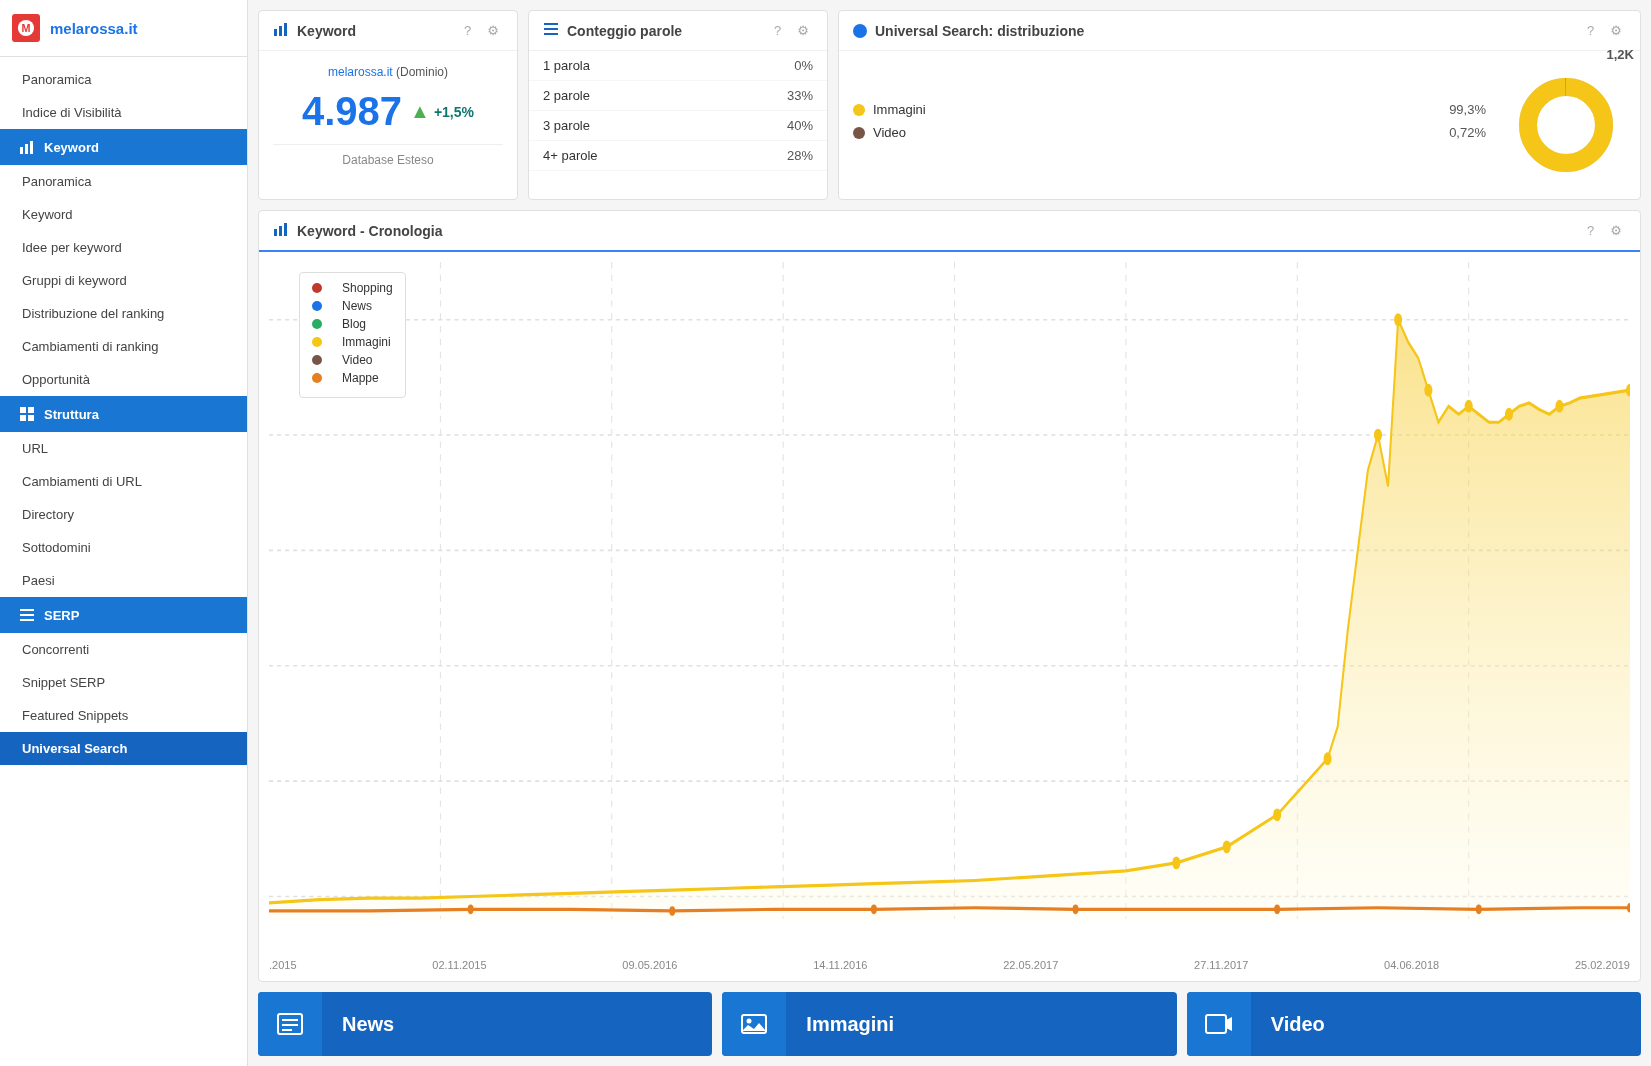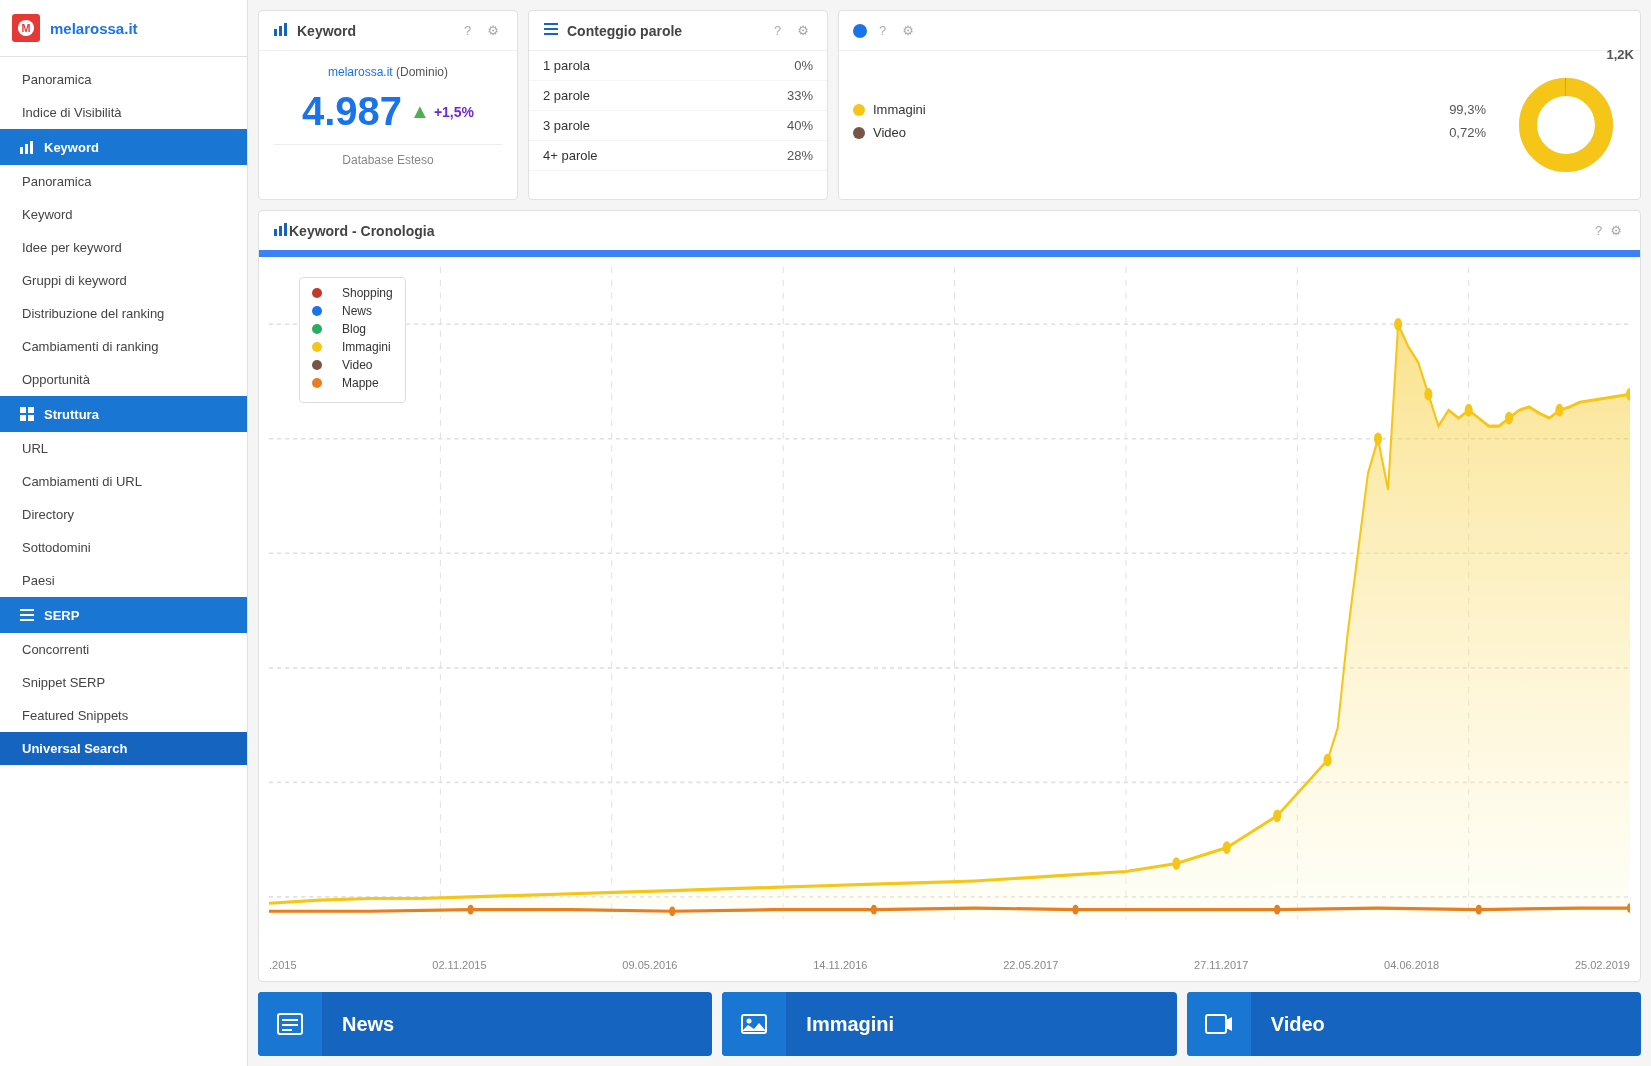--- a/index.html
+++ b/index.html
@@ -31,21 +31,21 @@
     .card-header { display: flex; align-items: center; padding: 10px 14px; border-bottom: 1px solid #f0f0f0; gap: 8px; }
     .card-header-title { font-size: 14px; font-weight: bold; color: #444; flex: 1; }
     .card-icon { color: #1565c0; }
     .icon-btn { cursor: pointer; color: #aaa; font-size: 13px; padding: 2px 4px; }
     .card-body { padding: 14px; text-align: center; }
     .domain-text { font-size: 12px; color: #555; margin-bottom: 8px; }
     .domain-link { color: #1a73e8; }
     .keyword-count { font-size: 40px; font-weight: bold; color: #1a73e8; display: inline-block; }
     .keyword-trend { display: inline-flex; align-items: center; gap: 4px; margin-left: 8px; }
     .trend-arrow { color: #4caf50; font-size: 20px; }
-    .trend-pct { color: #6d28d9; font-size: 14px; font-weight: bold; }
+    .trend-pct { color: #0f766e; font-size: 14px; font-weight: bold; }
     .db-label { display: block; margin-top: 10px; font-size: 12px; color: #888; border-top: 1px solid #eee; padding-top: 8px; }
 
     
     .wordcount-card { width: 300px; min-width: 300px; }
     .wc-table { width: 100%; border-collapse: collapse; }
     .wc-table td { padding: 7px 14px; font-size: 13px; }
     .wc-table td:last-child { text-align: right; color: #555; }
     .wc-table tr { border-bottom: 1px solid #f5f5f5; }
 
     
@@ -54,21 +54,21 @@
     .us-legend { flex: 1; }
     .us-legend-item { display: flex; align-items: center; gap: 8px; margin-bottom: 8px; font-size: 13px; }
     .us-dot { width: 12px; height: 12px; border-radius: 50%; display: inline-block; }
     .us-pct { margin-left: auto; font-size: 13px; color: #555; }
     .us-chart { width: 120px; height: 120px; position: relative; display: flex; align-items: center; justify-content: center; }
     .us-count { position: absolute; font-size: 13px; font-weight: bold; color: #555; top: -18px; right: -8px; }
 
     
     .chart-section { flex: 1; margin: 0 10px 10px 10px; }
     .chart-card { background: #fff; border: 1px solid #e0e0e0; border-radius: 4px; height: 100%; display: flex; flex-direction: column; }
-    .chart-header { display: flex; align-items: center; padding: 10px 14px; border-bottom: 7px solid #3b82f6; }
+    .chart-header { display: flex; align-items: center; padding: 10px 14px; border-bottom: 2px solid #3b82f6; gap: 8px; }
     .chart-header-title { font-size: 14px; font-weight: bold; color: #444; flex: 1; }
     .chart-body { flex: 1; padding: 10px; position: relative; overflow: hidden; }
 
     
     .chart-area { display: flex; height: 100%; }
     .chart-y-axis { width: 44px; display: flex; flex-direction: column; justify-content: space-between; align-items: flex-end; padding: 0 6px 20px 0; font-size: 11px; color: #888; }
     .chart-plot { flex: 1; position: relative; }
     .chart-x-axis { display: flex; justify-content: space-between; padding: 4px 0 0 0; font-size: 11px; color: #888; position: absolute; bottom: 0; left: 0; right: 0; }
     .chart-legend { position: absolute; top: 10px; left: 30px; background: white; border: 1px solid #ddd; border-radius: 4px; padding: 8px 12px; z-index: 10; }
     .legend-item { display: flex; align-items: center; gap: 20px; font-size: 12px; margin-bottom: 4px; }
@@ -219,20 +219,21 @@
                 <td>4+ parole</td>
                 <td>28%</td>
               </tr>
         </tbody>
           </table>
       </div>
 
       <div class="card universal-card">
         <div class="card-header">
           <span class="us-dot" style="background:#1a73e8; width:14px; height:14px; border-radius:50%; display:inline-block;"></span>
+          <span class="card-header-title">Universal Search: distribuzione</span>
           <span class="icon-btn">?</span>
           <span class="icon-btn">⚙</span>
         </div>
         <div class="universal-body">
           <div class="us-legend">
             <div class="us-legend-item">
               <span class="us-dot" style="background:#f5c518;"></span>
               <span>Immagini</span>
               <span class="us-pct">99,3%</span>
             </div>

